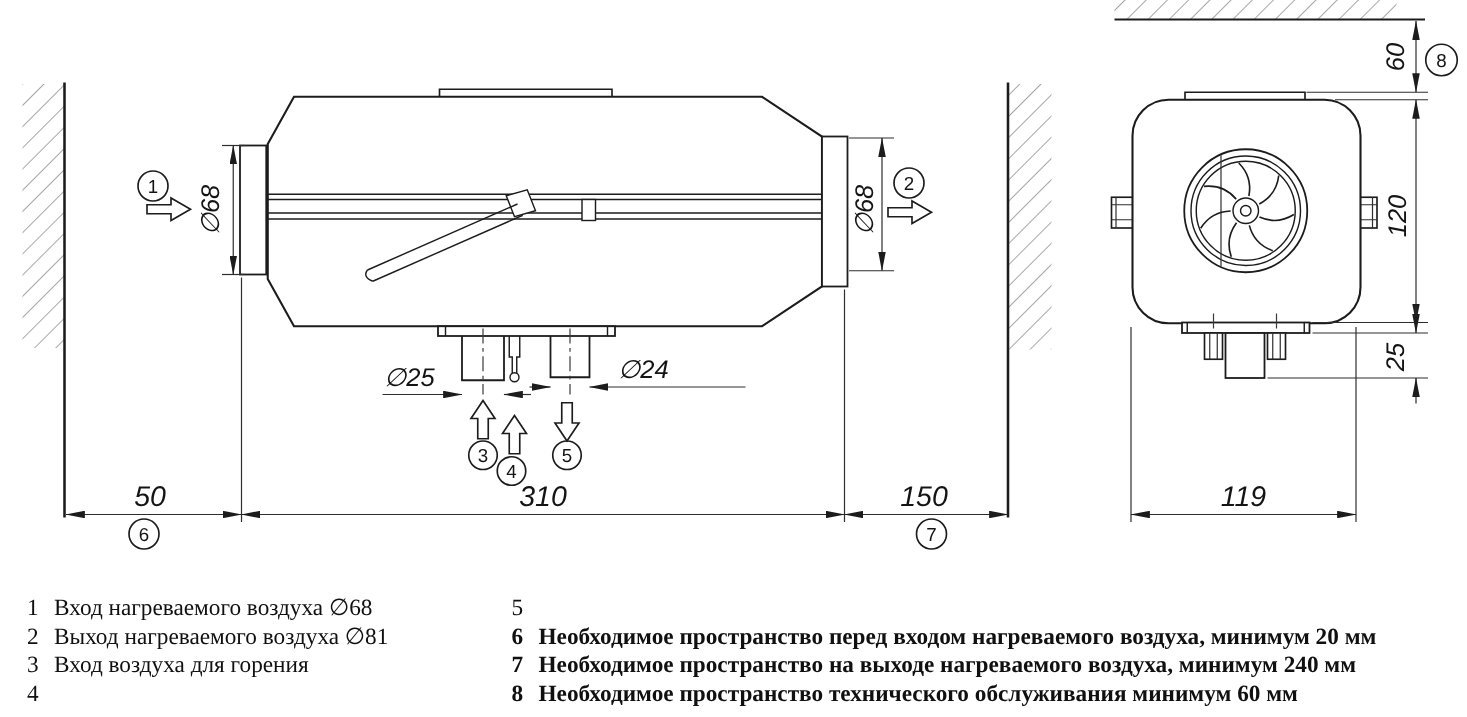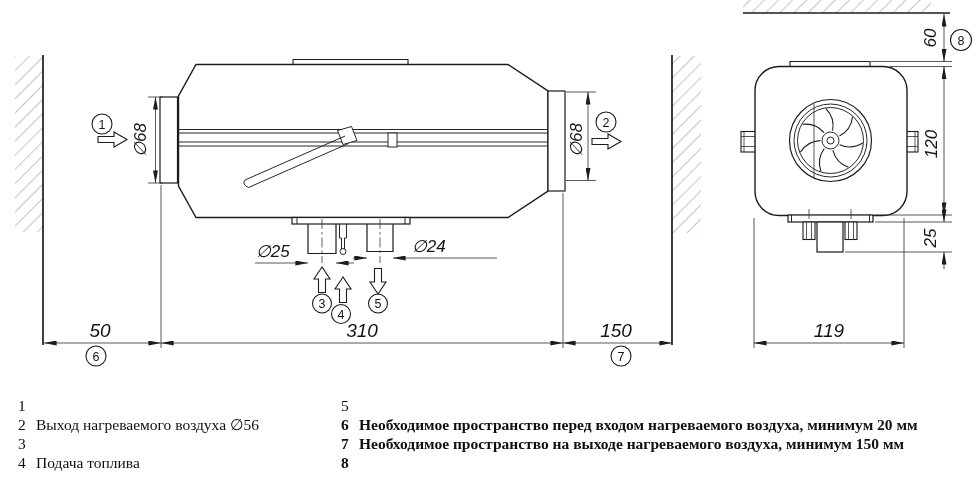--- a/index.html
+++ b/index.html
@@ -257,44 +257,46 @@
       <text class="co" x="961" y="44.5" text-anchor="middle">8</text>
     </g>
   </g>
 </svg>
 
   
   <div class="legend">
     <div class="col c1">
       <div class="row">
         <span class="n">1</span>
+        <span class="t">Вход нагреваемого воздуха ∅68</span>
       </div>
       <div class="row">
         <span class="n">2</span>
-        <span class="t">Выход нагреваемого воздуха ∅56</span>
+        <span class="t">Выход нагреваемого воздуха ∅81</span>
       </div>
       <div class="row">
         <span class="n">3</span>
+        <span class="t">Вход воздуха для горения</span>
       </div>
       <div class="row">
         <span class="n">4</span>
-        <span class="t">Подача топлива</span>
       </div>
     </div>
     <div class="col c2">
       <div class="row">
         <span class="n">5</span>
       </div>
       <div class="row b">
         <span class="n">6</span>
         <span class="t">Необходимое пространство перед входом нагреваемого воздуха, минимум 20 мм</span>
       </div>
       <div class="row b">
         <span class="n">7</span>
-        <span class="t">Необходимое пространство на выходе нагреваемого воздуха, минимум 150 мм</span>
+        <span class="t">Необходимое пространство на выходе нагреваемого воздуха, минимум 240 мм</span>
       </div>
       <div class="row b">
         <span class="n">8</span>
+        <span class="t">Необходимое пространство технического обслуживания минимум 60 мм</span>
       </div>
     </div>
   </div>
 
 </div>
 
 </body></html>

